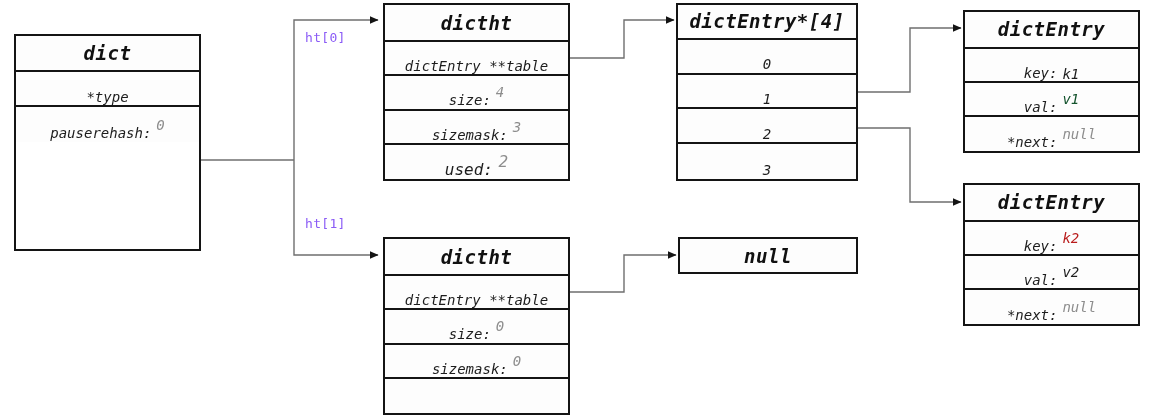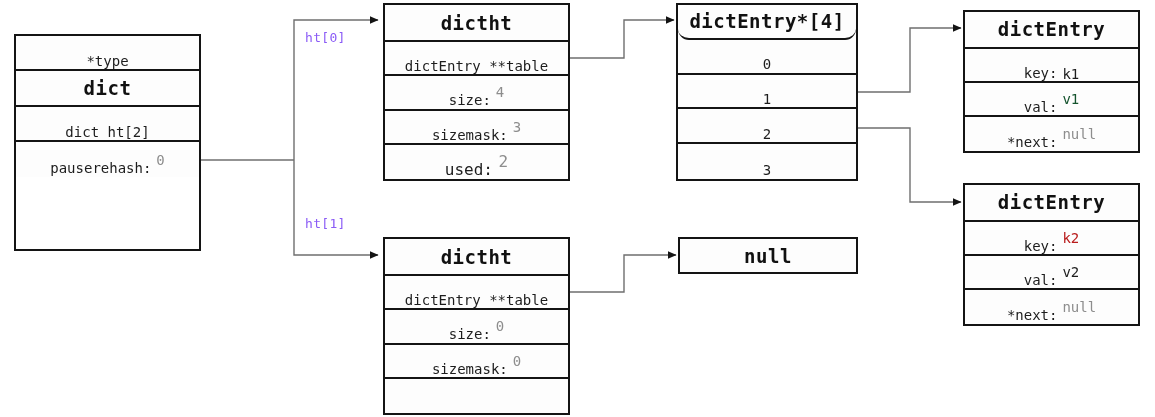--- a/index.html
+++ b/index.html
@@ -23,20 +23,21 @@
     height: 417px;
     pointer-events: none;
   }
   .struct {
     position: absolute;
     box-sizing: border-box;
     border: 2.5px solid #141414;
     background: #ffffff;
     display: flex;
     flex-direction: column;
+    font-style: italic;
   }
   .row {
     box-sizing: border-box;
     display: flex;
     align-items: center;
     justify-content: center;
     background: #fdfdfd;
     border-bottom: 2.5px solid #141414;
     white-space: nowrap;
     overflow: hidden;
@@ -89,26 +90,23 @@
 
     <path d="M858,92 L910,92 L910,28 L961,28" fill="none" stroke="#6f6f6f" stroke-width="1.4" marker-end="url(#ah)"></path>
 
     <path d="M858,128 L910,128 L910,202 L961,202" fill="none" stroke="#6f6f6f" stroke-width="1.4" marker-end="url(#ah)"></path>
   </svg>
 
   <div class="edge-label" style="left:305px; top:30px;">ht[0]</div>
   <div class="edge-label" style="left:305px; top:216px;">ht[1]</div>
 
   <div class="struct" style="left:14px; top:34px; width:187px; height:217px;">
+    <div class="row head" style="height:36px; font-size:19px;">dict</div>
     <div class="row field" style="height:35px; font-size:14px;">
       <span class="fkey">*type</span>
-    </div>
-    <div class="row head" style="height:36px; font-size:19px;">dict</div>
-    <div class="row field" style="height:35px; font-size:14px;">
-      <span class="fkey">dict ht[2]</span>
     </div>
     <div class="row field" style="height:35px; font-size:14px;">
       <span class="fkey">pauserehash:</span>
       <span class="fval">0</span>
     </div>
   </div>
 
   <div class="struct" style="left:383px; top:3px; width:187px; height:178px;">
     <div class="row head" style="height:38px; font-size:19px;">dictht</div>
     <div class="row field" style="height:35px; font-size:14px;">
@@ -140,21 +138,21 @@
     <div class="row field" style="height:35px; font-size:14px;">
       <span class="fkey">sizemask:</span>
       <span class="fval">0</span>
     </div>
     <div class="row field" style="height:35px; font-size:14px;">
       <span class="fkey"></span>
     </div>
   </div>
 
   <div class="struct" style="left:676px; top:3px; width:182px; height:178px;">
-    <div class="row head" style="height:35px; font-size:19px;border-radius:11px;">dictEntry*[4]</div>
+    <div class="row head" style="height:35px; font-size:19px;">dictEntry*[4]</div>
     <div class="row field" style="height:35px; font-size:14px;">
       <span class="fkey">0</span>
     </div>
     <div class="row field" style="height:35px; font-size:14px;">
       <span class="fkey">1</span>
     </div>
     <div class="row field" style="height:35px; font-size:14px;">
       <span class="fkey">2</span>
     </div>
     <div class="row field" style="height:35px; font-size:14px;">

